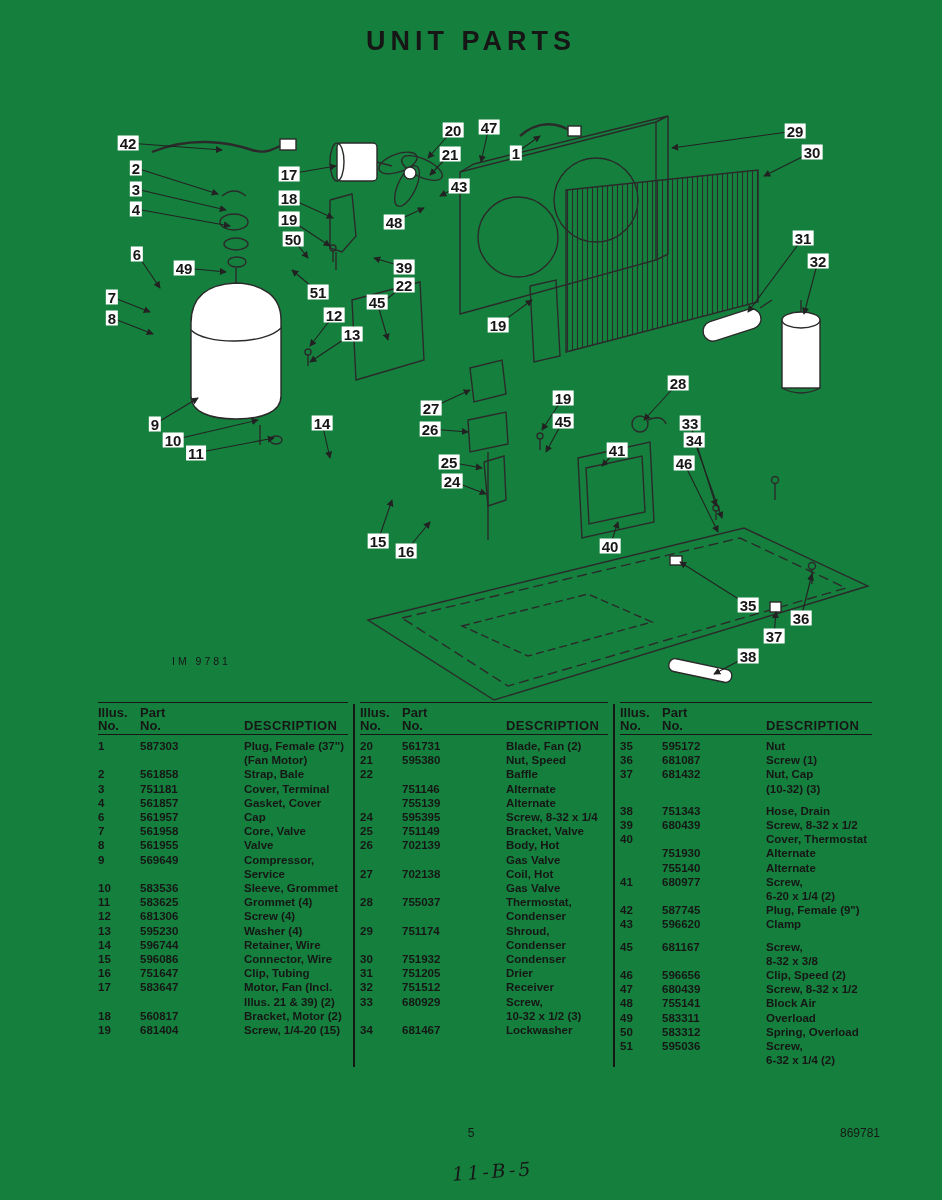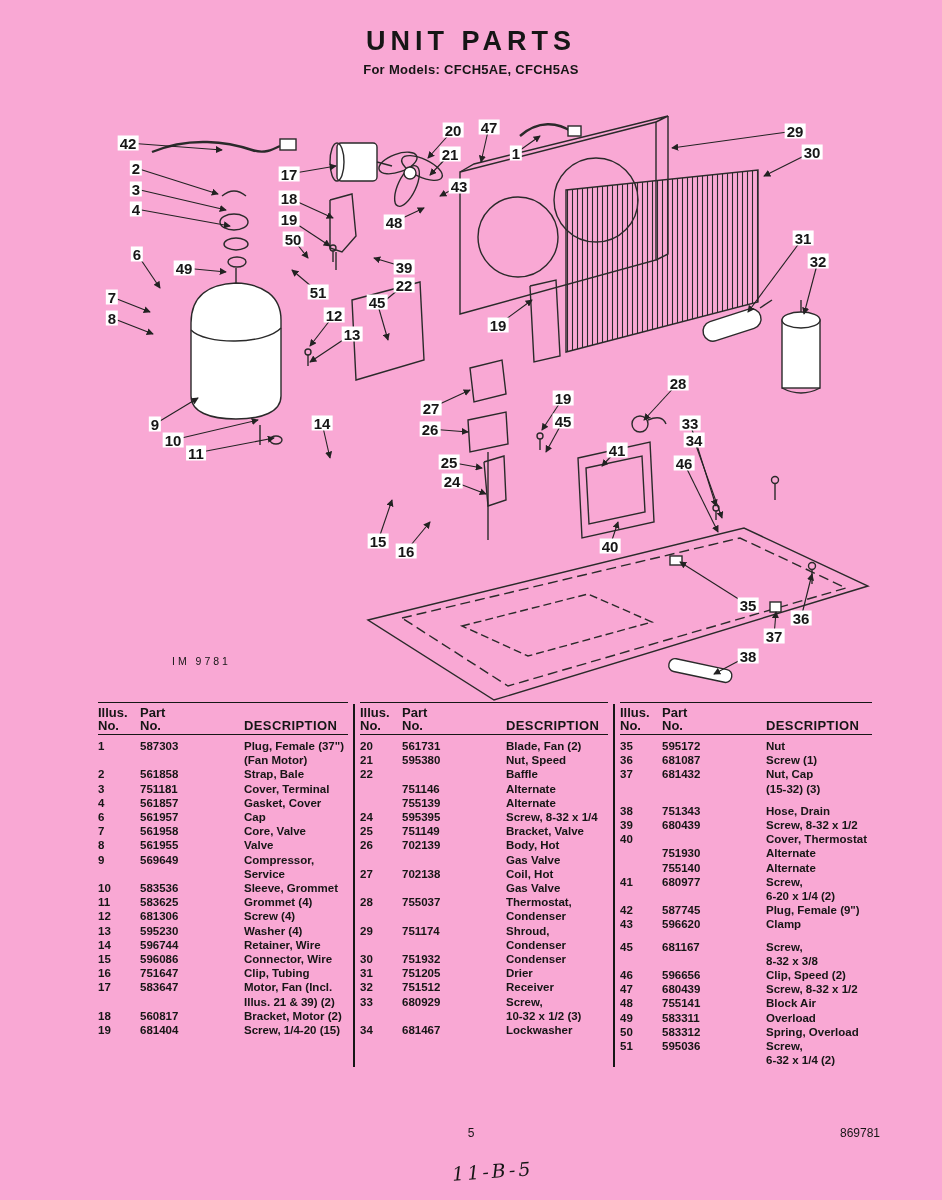--- a/index.html
+++ b/index.html
@@ -1,17 +1,17 @@
 <!DOCTYPE html>
 <html><head>
 <meta charset="utf-8">
 <style>
   html,body{margin:0;padding:0;background:#e8e8e8;}
   .page{
-    position:relative;width:942px;height:1200px;background:#f9a8d4;
+    position:relative;width:942px;height:1200px;background:#15803d;
     font-family:"Liberation Sans",sans-serif;color:#161616;overflow:hidden;
     margin:0 auto;
   }
   
   .header{position:absolute;top:26px;left:0;width:100%;text-align:center;}
   .title{font-size:27px;font-weight:700;letter-spacing:5px;}
   .subtitle{font-size:13px;font-weight:700;margin-top:5px;letter-spacing:.3px;}
   
   .diagram-layer{position:absolute;top:0;left:0;width:942px;height:710px;}
   .diagram-layer svg{position:absolute;top:0;left:0;}
@@ -54,21 +54,20 @@
   }
   .leader{stroke:#222;stroke-width:1.1;}
 </style>
 </head>
 <body>
 
 <div class="page">
 
   <div class="header">
     <div class="title">UNIT PARTS</div>
-    <div class="subtitle">For Models: CFCH5AE, CFCH5AS</div>
   </div>
 
   <div class="diagram-layer">
     <svg width="942" height="710" viewBox="0 0 942 710">
       <defs>
         <pattern id="fins" width="5" height="10" patternUnits="userSpaceOnUse">
           <line x1="2.5" y1="0" x2="2.5" y2="10" stroke="#2a2a2a" stroke-width="1.1"></line>
         </pattern>
         <marker id="arr" viewBox="0 0 8 8" refX="7" refY="4" markerWidth="6.5" markerHeight="6.5" orient="auto">
           <path d="M0,0 L8,4 L0,8 z" fill="#222"></path>
@@ -369,21 +368,21 @@
         <span class="c-ill">Illus.
 No.</span>
         <span class="c-part">Part
 No.</span>
         <span class="c-desc hdesc">DESCRIPTION</span>
       </div>
       <div class="rows">
           <div class="prow"><span class="c-ill">35</span><span class="c-part">595172</span><span class="c-desc">Nut</span></div>
           <div class="prow"><span class="c-ill">36</span><span class="c-part">681087</span><span class="c-desc">Screw (1)</span></div>
           <div class="prow"><span class="c-ill">37</span><span class="c-part">681432</span><span class="c-desc">Nut, Cap
-(15-32) (3)</span></div>
+(10-32) (3)</span></div>
           <div class="prow gap"><span class="c-ill">38</span><span class="c-part">751343</span><span class="c-desc">Hose, Drain</span></div>
           <div class="prow"><span class="c-ill">39</span><span class="c-part">680439</span><span class="c-desc">Screw, 8-32 x 1/2</span></div>
           <div class="prow"><span class="c-ill">40</span><span class="c-part"></span><span class="c-desc">Cover, Thermostat</span></div>
           <div class="prow"><span class="c-ill"></span><span class="c-part">751930</span><span class="c-desc">Alternate</span></div>
           <div class="prow"><span class="c-ill"></span><span class="c-part">755140</span><span class="c-desc">Alternate</span></div>
           <div class="prow"><span class="c-ill">41</span><span class="c-part">680977</span><span class="c-desc">Screw,
 6-20 x 1/4 (2)</span></div>
           <div class="prow"><span class="c-ill">42</span><span class="c-part">587745</span><span class="c-desc">Plug, Female (9")</span></div>
           <div class="prow"><span class="c-ill">43</span><span class="c-part">596620</span><span class="c-desc">Clamp</span></div>
           <div class="prow gap"><span class="c-ill">45</span><span class="c-part">681167</span><span class="c-desc">Screw,

